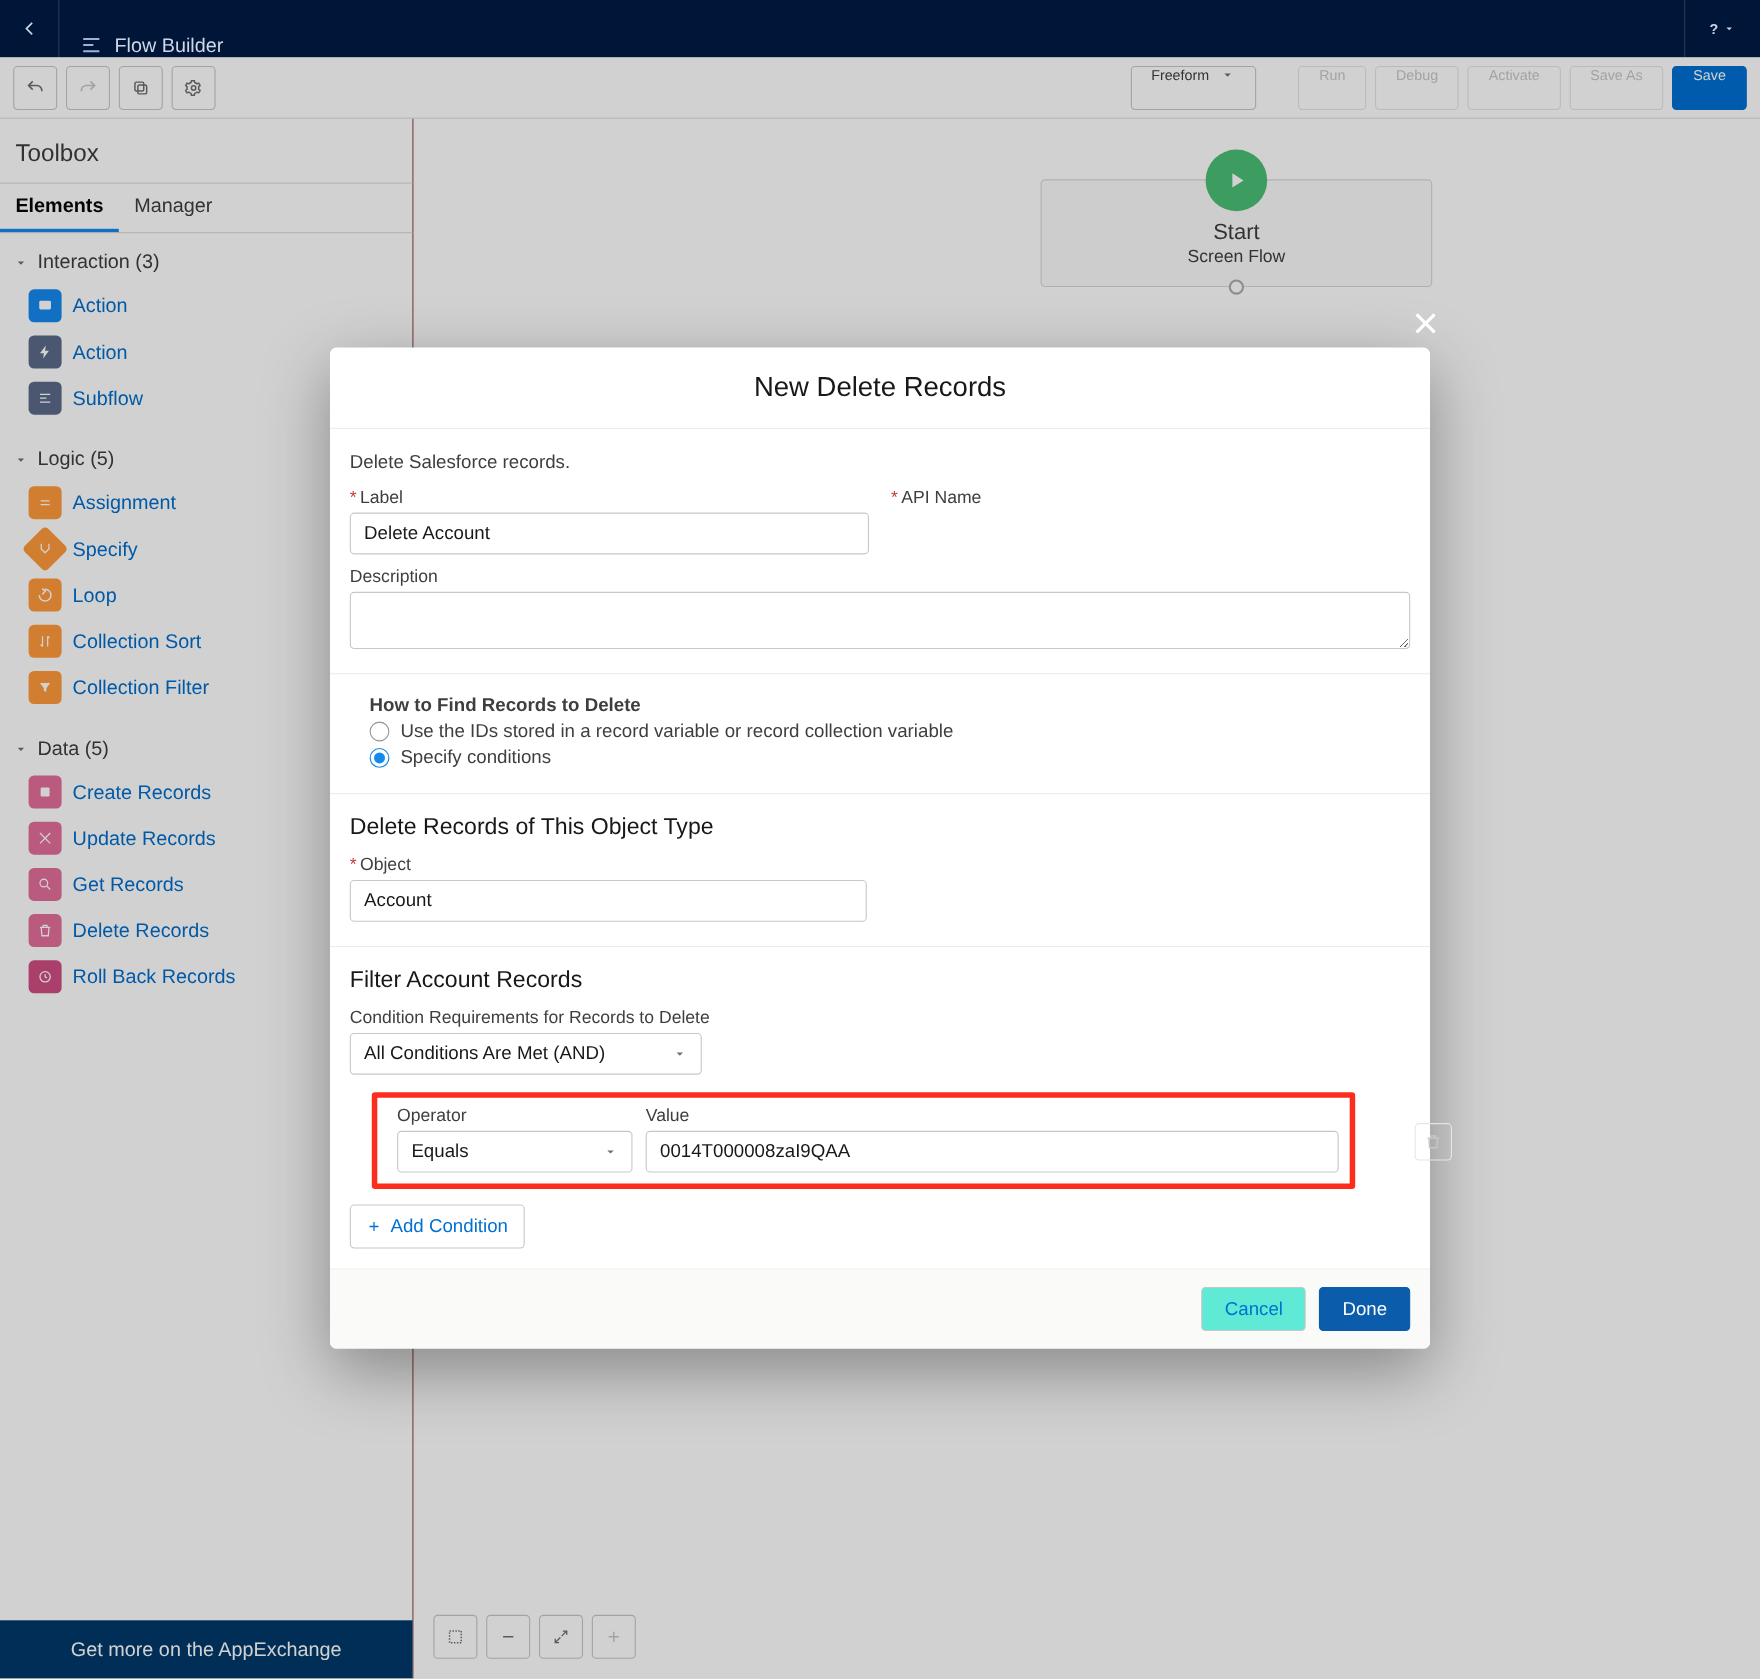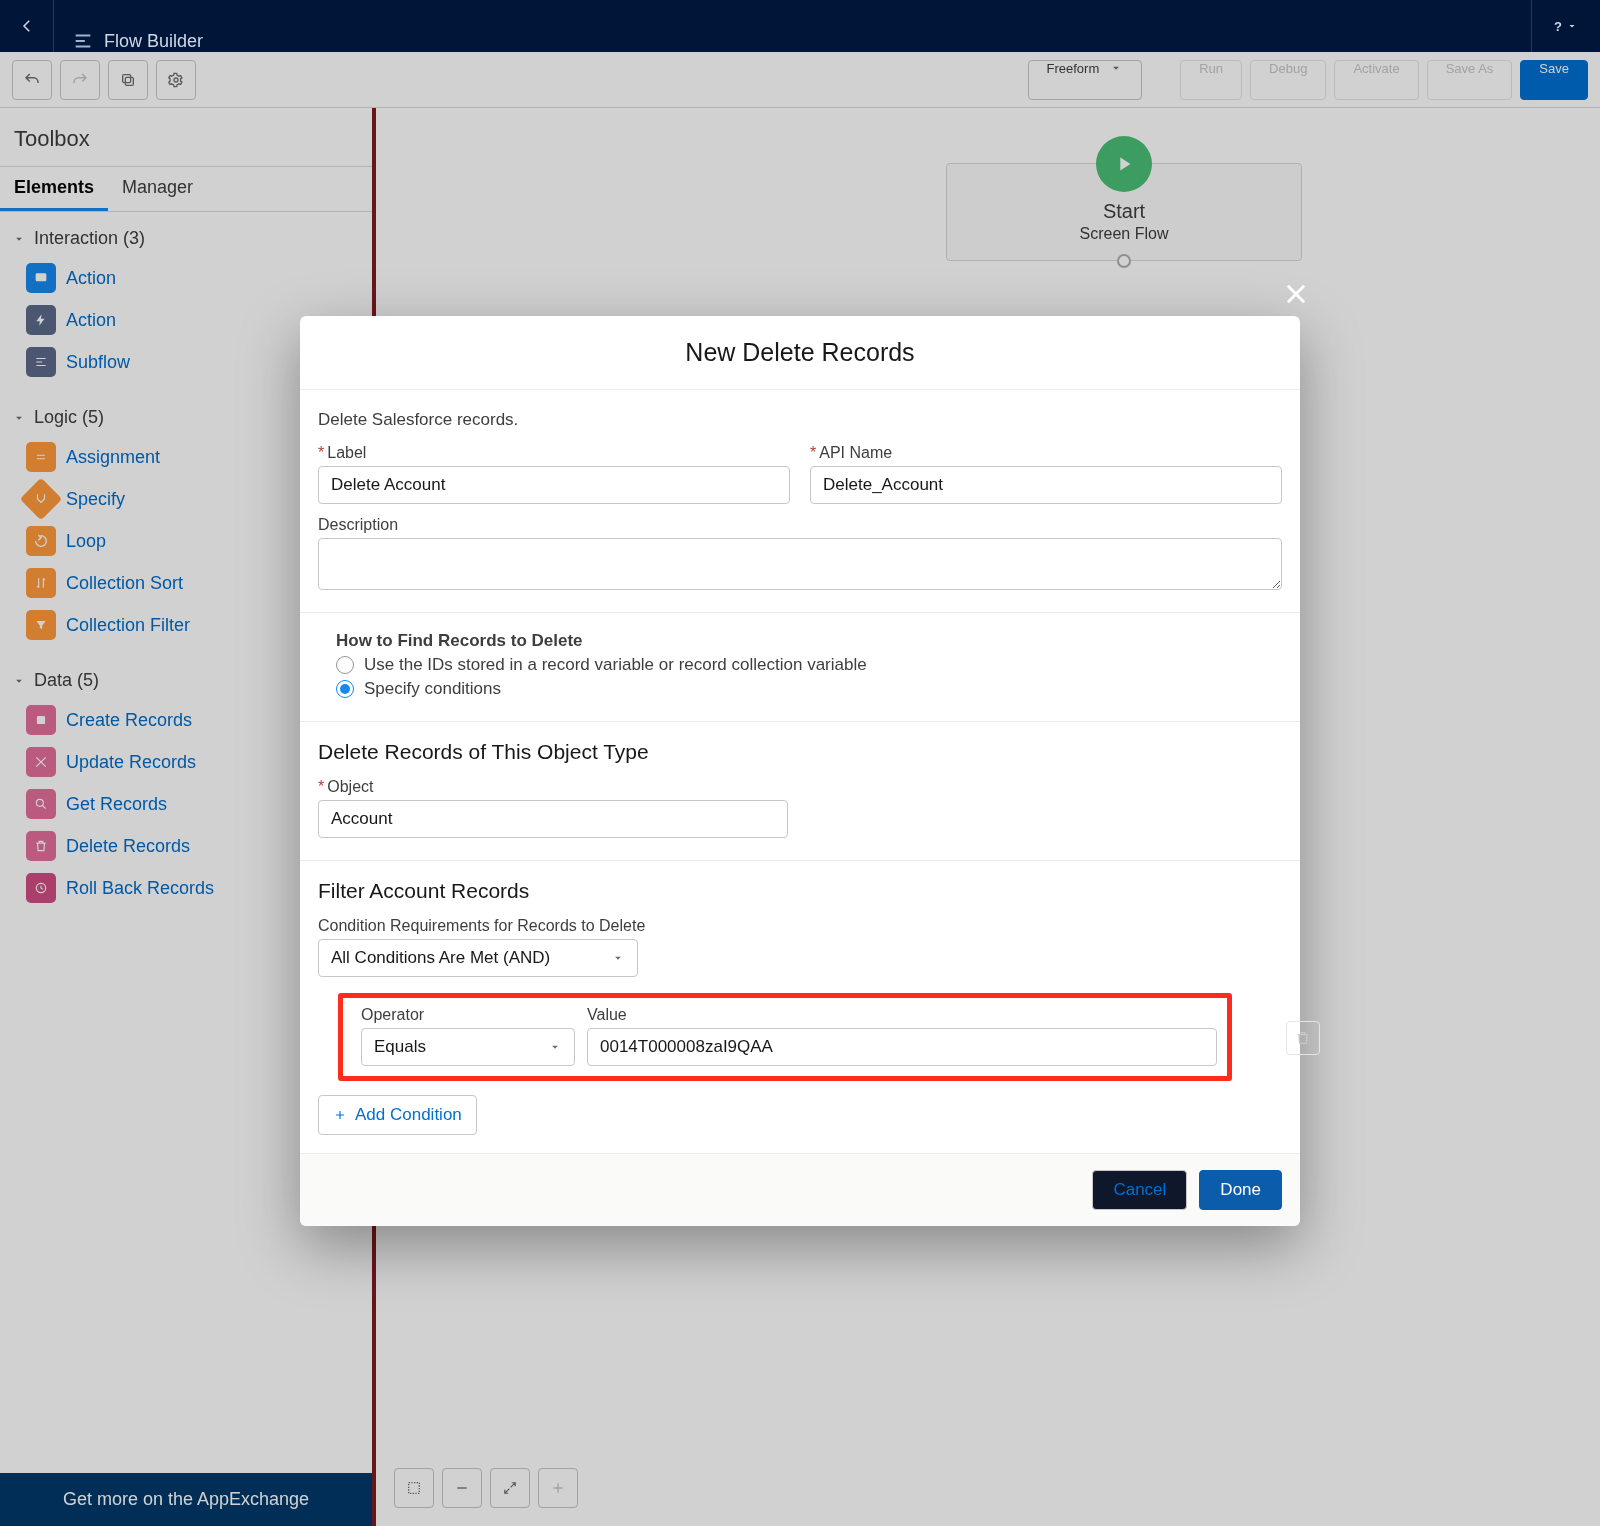--- a/index.html
+++ b/index.html
@@ -13,21 +13,21 @@
   
   .actionbar { height:56px; background:#fff; border-bottom:1px solid #dddbda; display:flex; align-items:center; padding:0 12px; gap:8px;}
   .iconbtn { width:40px; height:40px; border:1px solid #c9c7c5; border-radius:4px; background:#fff; display:flex; align-items:center; justify-content:center; color:#706e6b;}
   .actionbar .spacer { flex:1;}
   .pillbtn { height:40px; padding:0 18px; border:1px solid #c9c7c5; border-radius:4px; background:#fff; display:flex; align-items:flex-start; gap:10px; color:#3e3e3c;}
   .pillbtn.disabled { color:#c9c7c5; border-color:#e5e5e5;}
   .pillbtn.primary { background:#0070d2; color:#fff; border-color:#0070d2;}
   .pillbtn.caret svg { color:#706e6b;}
   
   .app { display:flex; height:calc(1526px - 52px - 56px); position:relative; }
-  .sidebar { width:376px; border-right:4px solid #7f1d1d; background:#fff; display:flex; flex-direction:column;}
+  .sidebar { width:376px; border-right:1px solid #7f1d1d; background:#fff; display:flex; flex-direction:column;}
   .toolbox-h { padding:18px 14px 14px; font-size:22px; color:#3e3e3c; border-bottom:1px solid #dddbda;}
   .tabs { display:flex; border-bottom:1px solid #dddbda;}
   .tab { padding:10px 14px; font-size:18px; color:#3e3e3c;}
   .tab.active { color:#080707; border-bottom:3px solid #1589ee; font-weight:600;}
   .section { padding:8px 0;}
   .sect-head { display:flex; align-items:center; gap:8px; padding:8px 12px; font-size:18px; color:#3e3e3c;}
   .chev { display:inline-flex; }
   .item { display:flex; align-items:center; gap:10px; padding:6px 12px 6px 26px; font-size:18px; color:#006dcc;}
   .ic { width:30px; height:30px; border-radius:5px; display:flex; align-items:center; justify-content:center;}
   .ic-blue{background:#1589ee;} .ic-slate{background:#5c6b8a;} .ic-orange{background:#ff9a3c;} .ic-pink{background:#e36e9a;} .ic-deeppink{background:#d14e84;}
@@ -65,21 +65,21 @@
   .cond-select { width:320px; height:38px; border:1px solid #c9c7c5; border-radius:4px; background:#fff; display:flex; align-items:center; padding:0 12px; font-size:17px; justify-content:space-between; color:#181818;}
   .cond-box { border:5px solid #fc2d1c; border-radius:3px; margin-top:16px; padding:8px 10px 10px 18px; position:relative;}
   .cond-cols { display:flex; gap:12px;}
   .ccol { display:flex; flex-direction:column; gap:4px;}
   .ccol .flabel { font-size:16px;}
   .ccol.field{flex:0 0 320px;} .ccol.op{flex:0 0 214px;} .ccol.val{flex:1;}
   .selectish { height:38px; border:1px solid #c9c7c5; border-radius:4px; background:#fff; display:flex; align-items:center; padding:0 12px; font-size:17px; justify-content:space-between;}
   .trash { position:absolute; right:-38px; top:28px; width:34px; height:34px; border:1px solid #e5e5e5; border-radius:4px; display:flex; align-items:center; justify-content:center; color:#c9c7c5;}
   .addcond { margin-top:14px; border:1px solid #c9c7c5; border-radius:4px; height:40px; display:inline-flex; align-items:center; gap:8px; padding:0 14px; color:#0070d2; font-size:17px; background:#fff;}
   .modal-f { border-top:1px solid #ececec; background:#fafaf9; padding:16px 18px; display:flex; justify-content:flex-end; gap:12px; margin-top:18px; border-radius:0 0 6px 6px;}
-  .mbtn { height:40px; padding:0 20px; border:1px solid #c9c7c5; border-radius:4px; background:#0f172a; color:#0070d2; font-size:17px;}
+  .mbtn { height:40px; padding:0 20px; border:1px solid #c9c7c5; border-radius:4px; background:#5eead4; color:#0070d2; font-size:17px;}
   .mbtn.primary { background:#0b5cab; color:#fff; border-color:#0b5cab;}
 </style>
 </head>
 <body>
 
 <div class="topbar">
   <div class="back">
     <svg width="18" height="18" viewBox="0 0 24 24" fill="none" stroke="#cfd7e6" stroke-width="2">
         <path d="M15 5l-7 7 7 7"></path>
       </svg>
@@ -347,21 +347,20 @@
     <div class="modal-h">New Delete Records</div>
     <div class="modal-body">
       <div class="subtext">Delete Salesforce records.</div>
       <div class="row">
         <div class="fgroup">
           <span class="flabel req">Label</span>
           <input class="tinput" value="Delete Account" style="">
         </div>
         <div class="fgroup">
           <span class="flabel req">API Name</span>
-          <input class="tinput" value="Delete_Account" style="">
         </div>
       </div>
       <div class="fgroup" style="margin-top:12px">
         <span class="flabel">Description</span>
         <textarea class="tarea" style=""></textarea>
       </div>
 
       <hr class="mdiv">
       <div class="howto-h">How to Find Records to Delete</div>
       <div class="radio-row">

